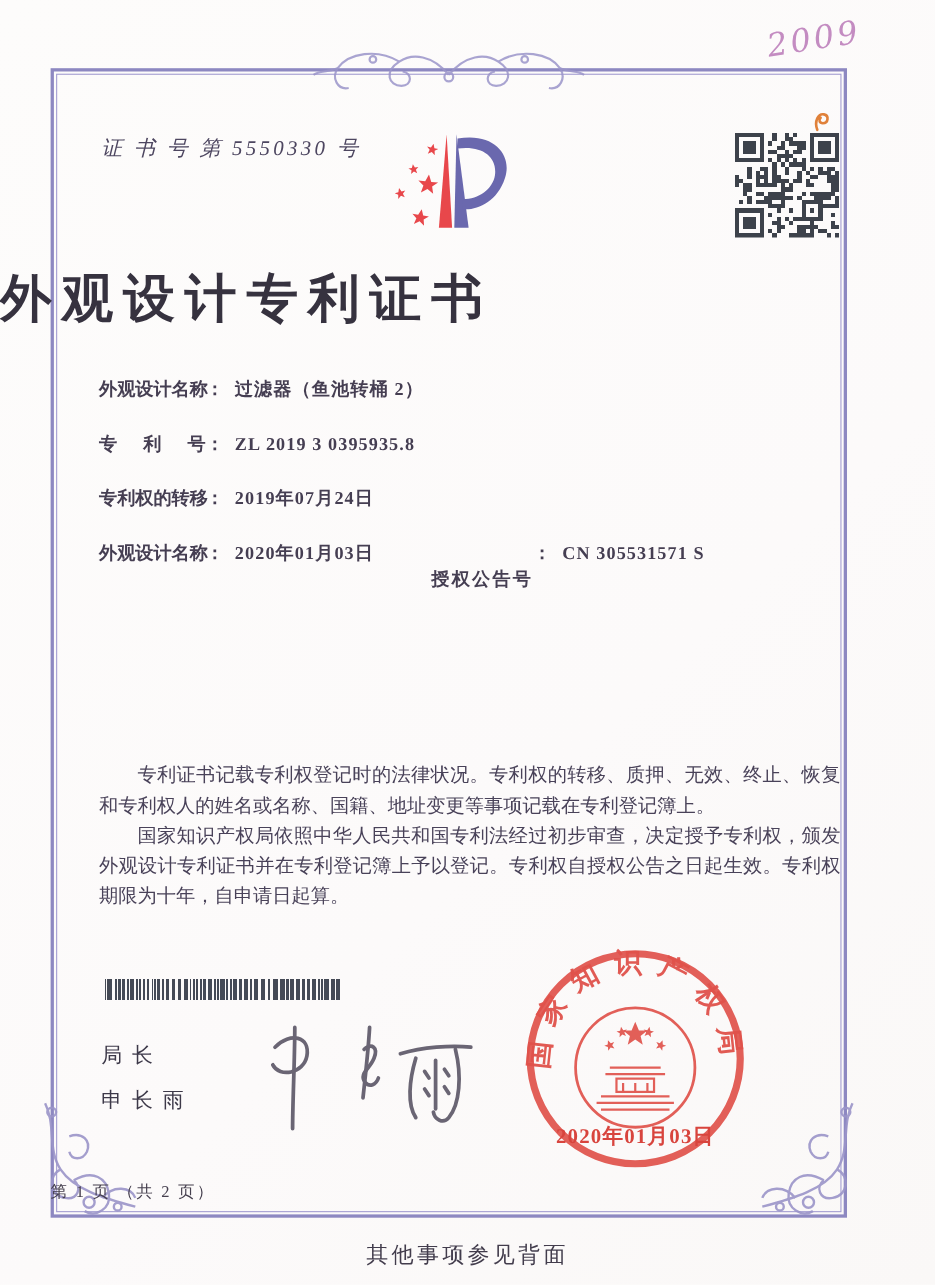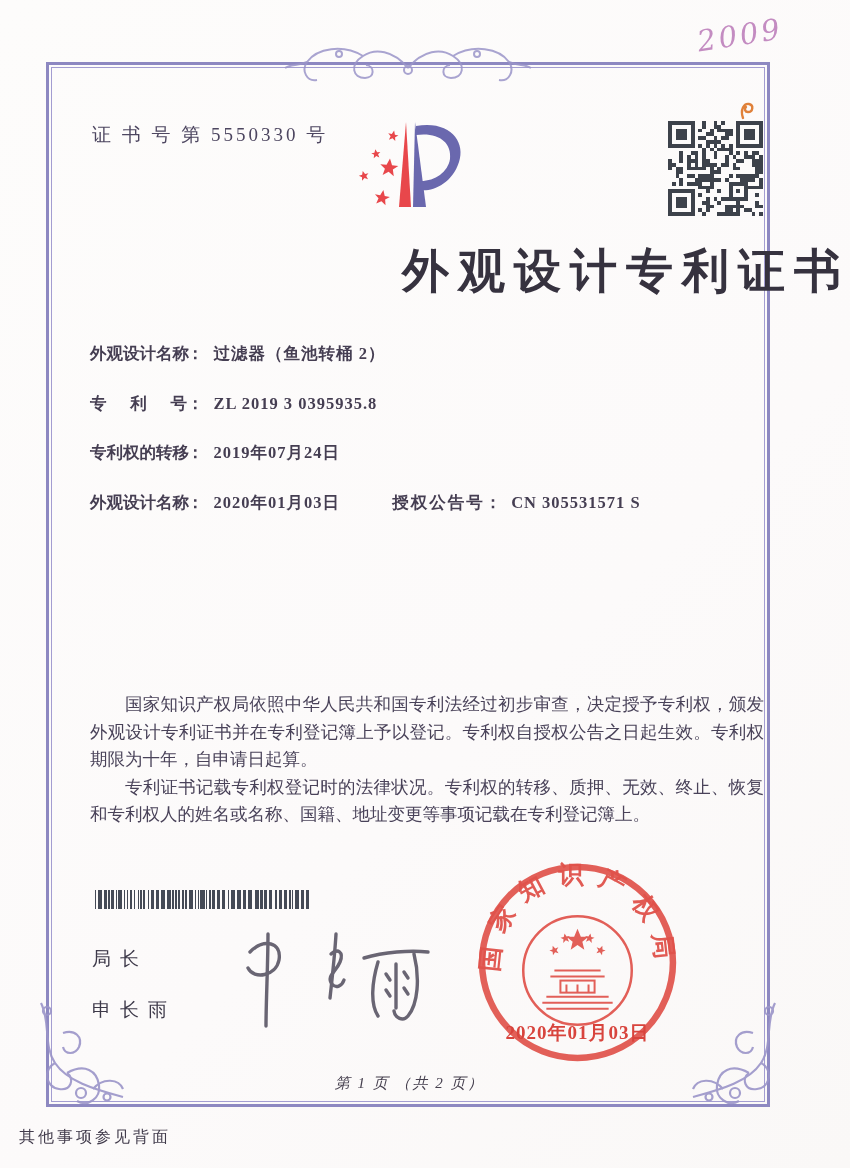--- a/index.html
+++ b/index.html
@@ -21,74 +21,74 @@
   .frame::before {
     content:""; position:absolute; inset:2px; border:1px solid #a39dd1;
   }
   .ornament-top { position:absolute; left:50%; top:-27px; transform:translateX(-50%); }
   .flourish { position:absolute; }
   .flourish.bl { left:-16px; bottom:-14px; }
   .flourish.br { right:-16px; bottom:-14px; transform:scaleX(-1); }
 
   .cert-number {
     position:absolute; left:92px; top:122px;
-    font-size:19px; letter-spacing:3px; color:#4d4660;
+    font-size:19px; letter-spacing:3px; color:#4d4660;font-style:italic;
   }
   .logo { position:absolute; left:336px; top:110px; }
   .qr { position:absolute; left:668px; top:121px; width:95px; height:95px; }
   .orange-mark { position:absolute; left:737px; top:100px; }
   .handwritten {
     position:absolute; left:697px; top:18px;
     font-size:29px; font-style:italic; color:#b671b4;
     transform:rotate(-9deg); letter-spacing:3px; opacity:.8;
     font-family:"DejaVu Serif", serif;
   }
 
   .title {
-    position:absolute; left:0; right:0; top:240px; text-align:right;
+    position:absolute; left:0; right:0; top:240px; text-align:left;
     font-size:47px; font-weight:700; letter-spacing:9px; color:#36323f;
   }
 
   .fields { position:absolute; left:90px; top:343px; width:680px;font-weight:bold; }
   .field-row { height:49.6px; font-size:16.5px; color:#453e52; white-space:nowrap; }
   .field-label {
     display:inline-block; width:97px; text-align:justify; text-align-last:justify;
     vertical-align:top;
   }
   .field-colon { display:inline-block; }
   .field-value { display:inline-block; margin-left:10px; letter-spacing:1px; }
   .pair2 { display:inline-block; margin-left:48px; }
-  .pair2 .field-label { width:auto; letter-spacing:2px; }
+  .pair2 .field-label { width:auto; letter-spacing:2px;margin-top:24px; }
 
   .body-text {
     position:absolute; left:90px; top:691px; width:674px;
     font-size:17.5px; line-height:27.6px; color:#494259; text-align:justify;
   }
   .body-text p { text-indent:2em; }
 
   .barcode { position:absolute; left:95px; top:890px; width:216px; height:19px; }
 
   .signer { position:absolute; left:92px; top:946px; font-size:19px; color:#3d3949; font-weight:400; }
   .signer .line1 { letter-spacing:9px; }
-  .signer .line2 { margin-top:25px; letter-spacing:9px; }
+  .signer .line2 { margin-top:15px; letter-spacing:9px; }
   .signature { position:absolute; left:218px; top:922px; }
 
   .seal { position:absolute; left:470px; top:858px; }
   .seal-date {
     position:absolute; left:470px; top:1020px; width:215px; text-align:center;
     font-size:19px; color:#d8443d; font-weight:700; letter-spacing:1px;
   }
 
   .page-footer {
-    position:absolute; left:46px; top:1074px; width:727px; text-align:center;
-    font-size:15px; letter-spacing:2px; color:#46404f;font-style:italic;
+    position:absolute; left:46px; top:1074px; width:727px; 
+    font-size:15px; letter-spacing:2px; color:#46404f;
   }
   .back-note {
-    position:absolute; left:0; right:0; top:1127px; 
-    font-size:16px; letter-spacing:3px; color:#423c4c;padding-left:19px;
+    position:absolute; left:0; right:0; top:1127px; text-align:center;
+    font-size:20px; letter-spacing:3px; color:#423c4c;
   }
 </style>
 </head>
 <body>
 
 <div class="page">
 
   <div class="frame">
     <svg class="ornament-top" width="250" height="52" viewBox="0 0 250 52">
       <g fill="none" stroke="#9b95c9" stroke-width="2" opacity="0.85">
@@ -474,22 +474,22 @@
     </div>
     <div class="field-row">
       <span class="field-label">外观设计名称</span><span class="field-colon">：</span><span class="field-value">2020年01月03日</span>
       <span class="pair2">
         <span class="field-label">授权公告号</span><span class="field-colon">：</span><span class="field-value">CN 305531571 S</span>
       </span>
     </div>
   </div>
 
   <div class="body-text">
+    <p>专利证书记载专利权登记时的法律状况。专利权的转移、质押、无效、终止、恢复和专利权人的姓名或名称、国籍、地址变更等事项记载在专利登记簿上。</p>
     <p>国家知识产权局依照中华人民共和国专利法经过初步审查，决定授予专利权，颁发外观设计专利证书并在专利登记簿上予以登记。专利权自授权公告之日起生效。专利权期限为十年，自申请日起算。</p>
-    <p>专利证书记载专利权登记时的法律状况。专利权的转移、质押、无效、终止、恢复和专利权人的姓名或名称、国籍、地址变更等事项记载在专利登记簿上。</p>
   </div>
 
   <svg id="barcode-svg" class="barcode" viewBox="0 0 216 19" preserveAspectRatio="none" shape-rendering="crispEdges">
       <rect x="0.00" y="0" width="1.45" height="19" fill="#454a56"></rect>
       <rect x="2.60" y="0" width="4.35" height="19" fill="#454a56"></rect>
       <rect x="9.25" y="0" width="2.32" height="19" fill="#454a56"></rect>
       <rect x="12.72" y="0" width="2.32" height="19" fill="#454a56"></rect>
       <rect x="16.19" y="0" width="2.32" height="19" fill="#454a56"></rect>
       <rect x="20.81" y="0" width="1.45" height="19" fill="#454a56"></rect>
       <rect x="23.41" y="0" width="3.19" height="19" fill="#454a56"></rect>

